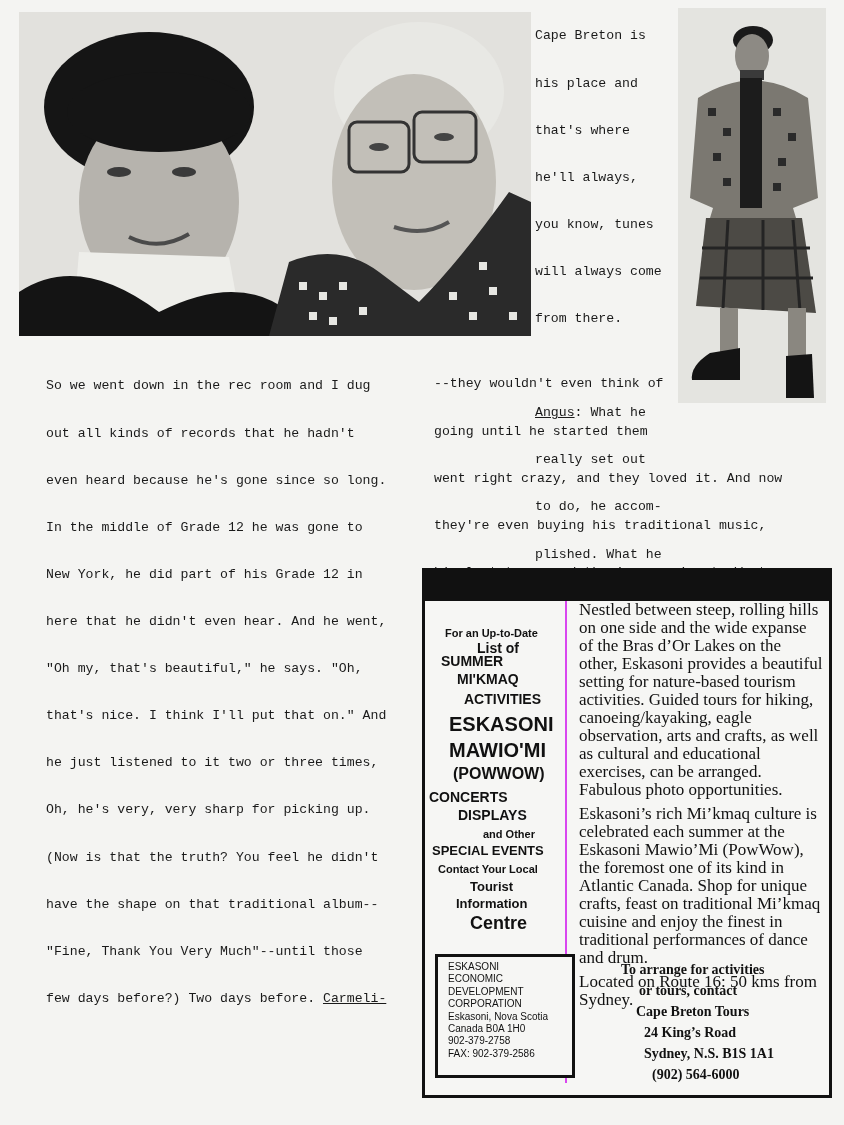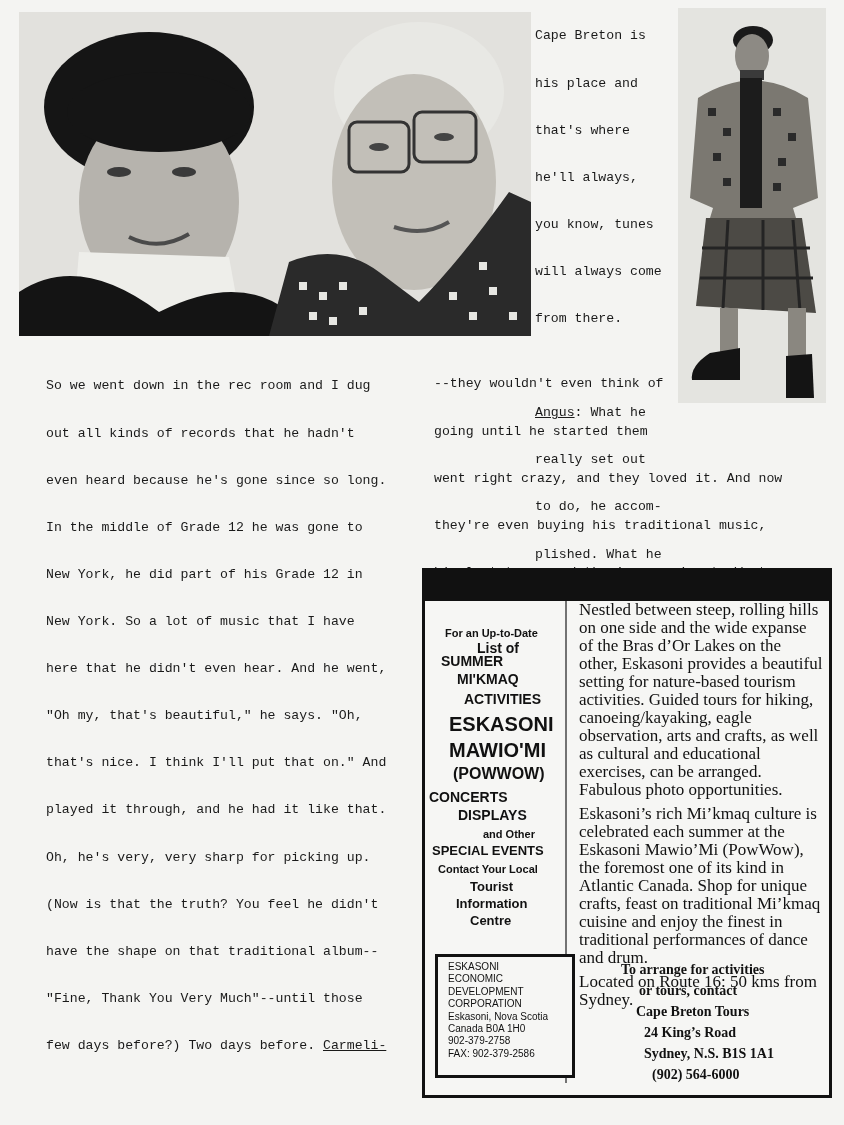--- a/index.html
+++ b/index.html
@@ -28,21 +28,21 @@
 
     
     .tb { position: absolute; }
 
     
     .ad-outer {
       position: absolute; left: 422px; top: 568px; width: 410px; height: 530px;
       border: 3px solid #111; box-sizing: border-box; background: #f6f6f4;
     }
     .ad-top { position: absolute; left: 0; top: 0; right: 0; height: 30px; background: #111; }
-    .ad-left { position: absolute; left: 0; top: 30px; width: 140px; bottom: 12px; border-right: 2px solid #737373; }
+    .ad-left { position: absolute; left: 0; top: 30px; width: 140px; bottom: 12px; border-right: 2px solid #d946ef; }
     .sans { font-family: "Liberation Sans", "DejaVu Sans", sans-serif; font-weight: bold; color: #111; }
     .serif { font-family: "Liberation Serif", "DejaVu Serif", serif; color: #111; }
     .ad-l-line { position: absolute; white-space: nowrap; }
     .edc-box {
       position: absolute; left: 10px; top: 383px; width: 140px; height: 124px;
       border: 3px solid #111; box-sizing: border-box; background: #f6f6f4;
       font-family: "Liberation Sans", "DejaVu Sans", sans-serif; font-size: 10px; color: #111;
       padding: 4px 10px; line-height: 12.4px;
     }
     .edc-box div { white-space: nowrap; }
@@ -166,25 +166,24 @@
     <div>not even going to get in.</div>
     <div style="padding-left:140px;">THE END</div>
   </div>
 
   <div class="tb mono" style="left:46px; top:347px;">
     <div>So we went down in the rec room and I dug</div>
     <div>out all kinds of records that he hadn't</div>
     <div>even heard because he's gone since so long.</div>
     <div>In the middle of Grade 12 he was gone to</div>
     <div>New York, he did part of his Grade 12 in</div>
-    <div>New York. So a lot of music that I have</div>
     <div>here that he didn't even hear. And he went,</div>
     <div>"Oh my, that's beautiful," he says. "Oh,</div>
     <div>that's nice. I think I'll put that on." And</div>
-    <div>played it through, and he had it like that.</div>
+    <div>he just listened to it two or three times,</div>
     <div>Oh, he's very, very sharp for picking up.</div>
     <div>(Now is that the truth? You feel he didn't</div>
     <div>have the shape on that traditional album--</div>
     <div>"Fine, Thank You Very Much"--until those</div>
     <div><span>few days before?) Two days before. </span><span class="u">Carmeli-</span></div>
     
     
     
     
     
@@ -228,21 +227,21 @@
       <div class="ad-l-line sans" style="left:24px; top:112px; font-size:20px; font-variant:small-caps;">ESKASONI</div>
       <div class="ad-l-line sans" style="left:24px; top:138px; font-size:20px;">MAWIO'MI</div>
       <div class="ad-l-line sans" style="left:28px; top:164px; font-size:16px;">(POWWOW)</div>
       <div class="ad-l-line sans" style="left:4px; top:188px; font-size:14px;">CONCERTS</div>
       <div class="ad-l-line sans" style="left:33px; top:206px; font-size:14px;">DISPLAYS</div>
       <div class="ad-l-line sans" style="left:58px; top:227px; font-size:11px;">and Other</div>
       <div class="ad-l-line sans" style="left:7px; top:242px; font-size:13px;">SPECIAL EVENTS</div>
       <div class="ad-l-line sans" style="left:13px; top:262px; font-size:11px;">Contact Your Local</div>
       <div class="ad-l-line sans" style="left:45px; top:278px; font-size:13px;">Tourist</div>
       <div class="ad-l-line sans" style="left:31px; top:295px; font-size:13px;">Information</div>
-      <div class="ad-l-line sans" style="left:45px; top:312px; font-size:13px;">Centre</div>
+      <div class="ad-l-line sans" style="left:45px; top:312px; font-size:18px;">Centre</div>
     </div>
 
     <div class="edc-box">
       <div>ESKASONI</div>
       <div>ECONOMIC</div>
       <div>DEVELOPMENT</div>
       <div>CORPORATION</div>
       <div class="gap4">Eskasoni, Nova Scotia</div>
       <div>Canada  B0A 1H0</div>
       <div class="gap4">902-379-2758</div>

